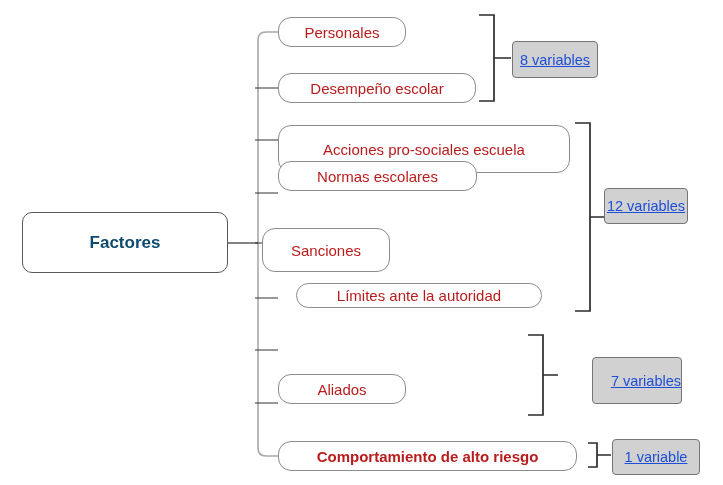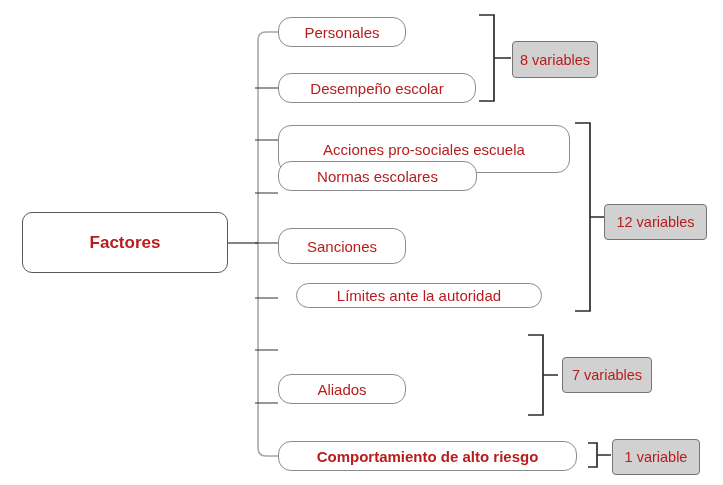--- a/index.html
+++ b/index.html
@@ -17,31 +17,32 @@
     background:#ffffff;
     border:1.4px solid #8c8c8c;
     border-radius:13px;
     font-size:15px;color:#b91c1c;
     white-space:nowrap;
     box-sizing:border-box;
   }
   .root{
     border:1.5px solid #595959;
     border-radius:10px;
-    font-size:17px;font-weight:bold;color:#b91c1c;align-items:center;
+    font-size:17px;font-weight:bold;color:#0c4a6e;align-items:center;
   }
   .badge{
     position:absolute;
     display:flex;align-items:center;justify-content:center;
     background:#d1d1d1;
     border:1.6px solid #757575;
     border-radius:4px;
-    font-size:14.5px;color:#b91c1c;
+    font-size:14.5px;color:#1d4ed8;
     white-space:nowrap;
     box-sizing:border-box;
+    text-decoration:underline;
   }
 </style>
 </head>
 <body>
 
 <div id="canvas">
 
   <svg id="wires" viewBox="0 0 723 485" xmlns="http://www.w3.org/2000/svg">
 
     <path d="M278,32 H266 Q258,32 258,40 V448 Q258,456 266,456 H278" fill="none" stroke="#a8a8a8" stroke-width="1.6"></path>
@@ -69,46 +70,46 @@
   </div>
 
   <div class="node" style="left:278px;top:125px;width:292px;height:48px;">
     <span>Acciones pro-sociales escuela</span>
   </div>
 
   <div class="node" style="left:278px;top:161px;width:199px;height:30px;">
     <span>Normas escolares</span>
   </div>
 
-  <div class="node" style="left:278px;top:228px;width:128px;height:36px;">
+  <div class="node" style="left:262px;top:228px;width:128px;height:44px;">
     <span>Sanciones</span>
   </div>
 
   <div class="node" style="left:296px;top:283px;width:246px;height:25px;">
     <span>Límites ante la autoridad</span>
   </div>
 
   <div class="node" style="left:278px;top:335px;width:128px;height:30px;margin-top:39px;">
     <span>Aliados</span>
   </div>
 
 
   <div class="node" style="left:278px;top:441px;width:299px;height:30px;font-weight:bold;">
     <span>Comportamiento de alto riesgo</span>
   </div>
 
   <div class="badge" style="left:512px;top:41px;width:86px;height:37px;">
     <span>8 variables</span>
   </div>
 
-  <div class="badge" style="left:604px;top:204px;width:103px;height:36px;">
+  <div class="badge" style="left:604px;top:188px;width:84px;height:36px;">
     <span>12 variables</span>
   </div>
 
-  <div class="badge" style="left:562px;top:357px;width:90px;height:36px;">
+  <div class="badge" style="left:592px;top:357px;width:90px;height:47px;justify-content:flex-end;">
     <span>7 variables</span>
   </div>
 
   <div class="badge" style="left:612px;top:439px;width:88px;height:36px;">
     <span>1 variable</span>
   </div>
 
 </div>
 
 </body></html>

